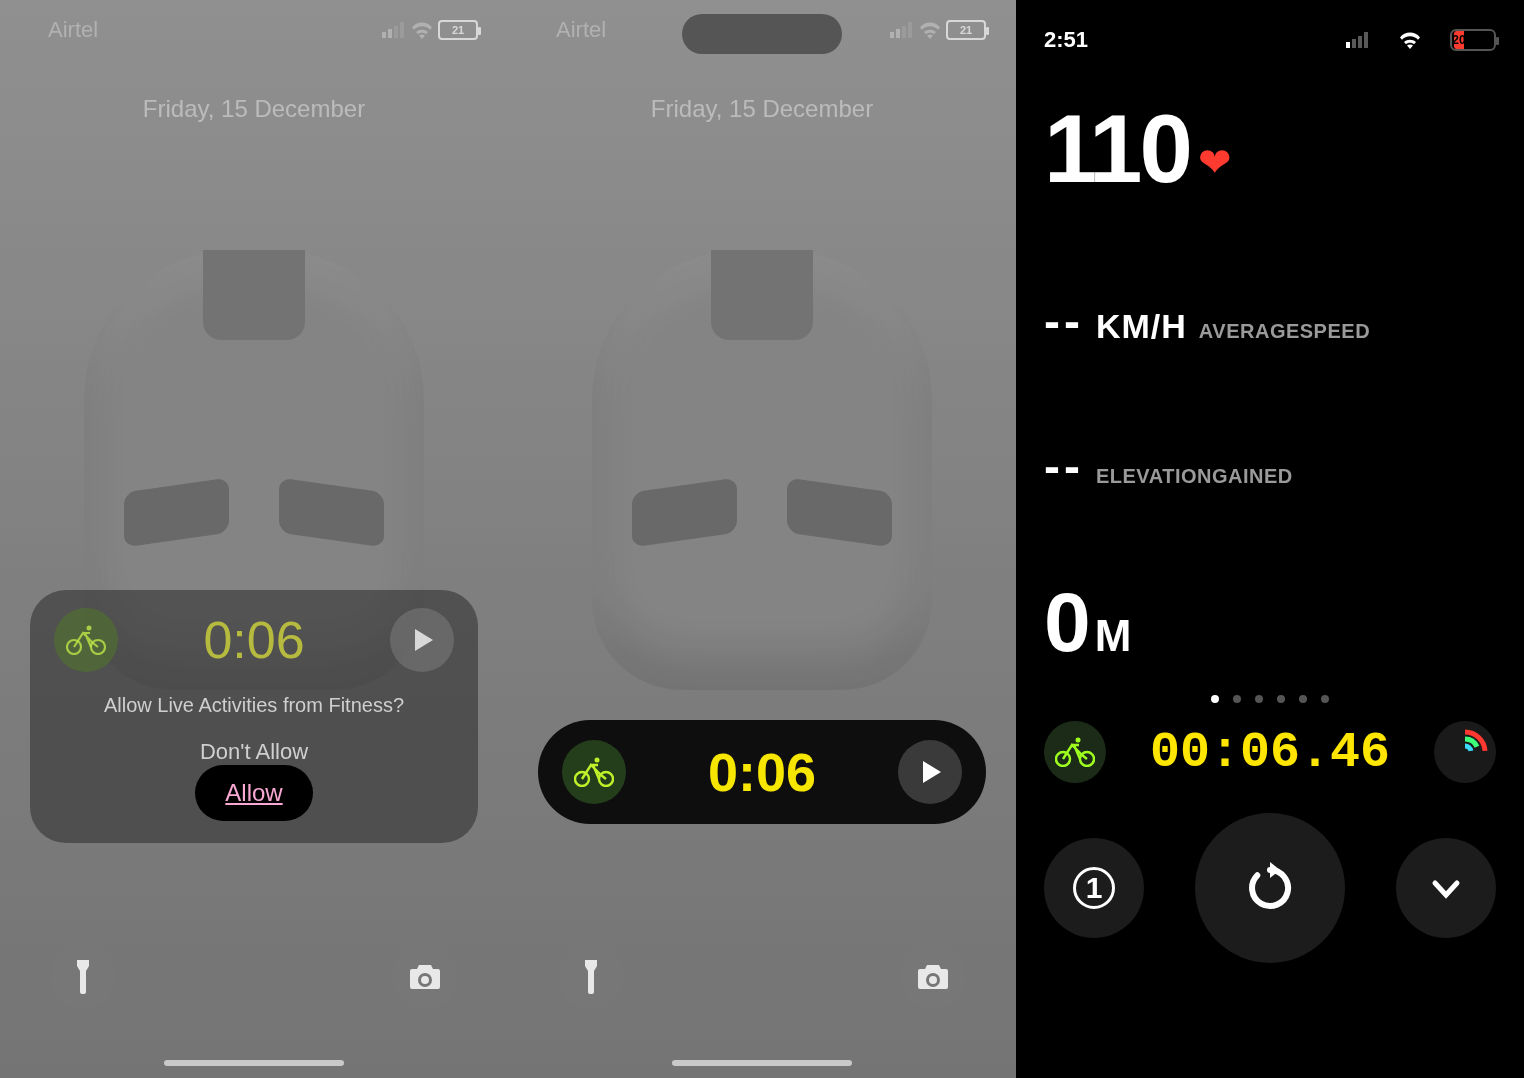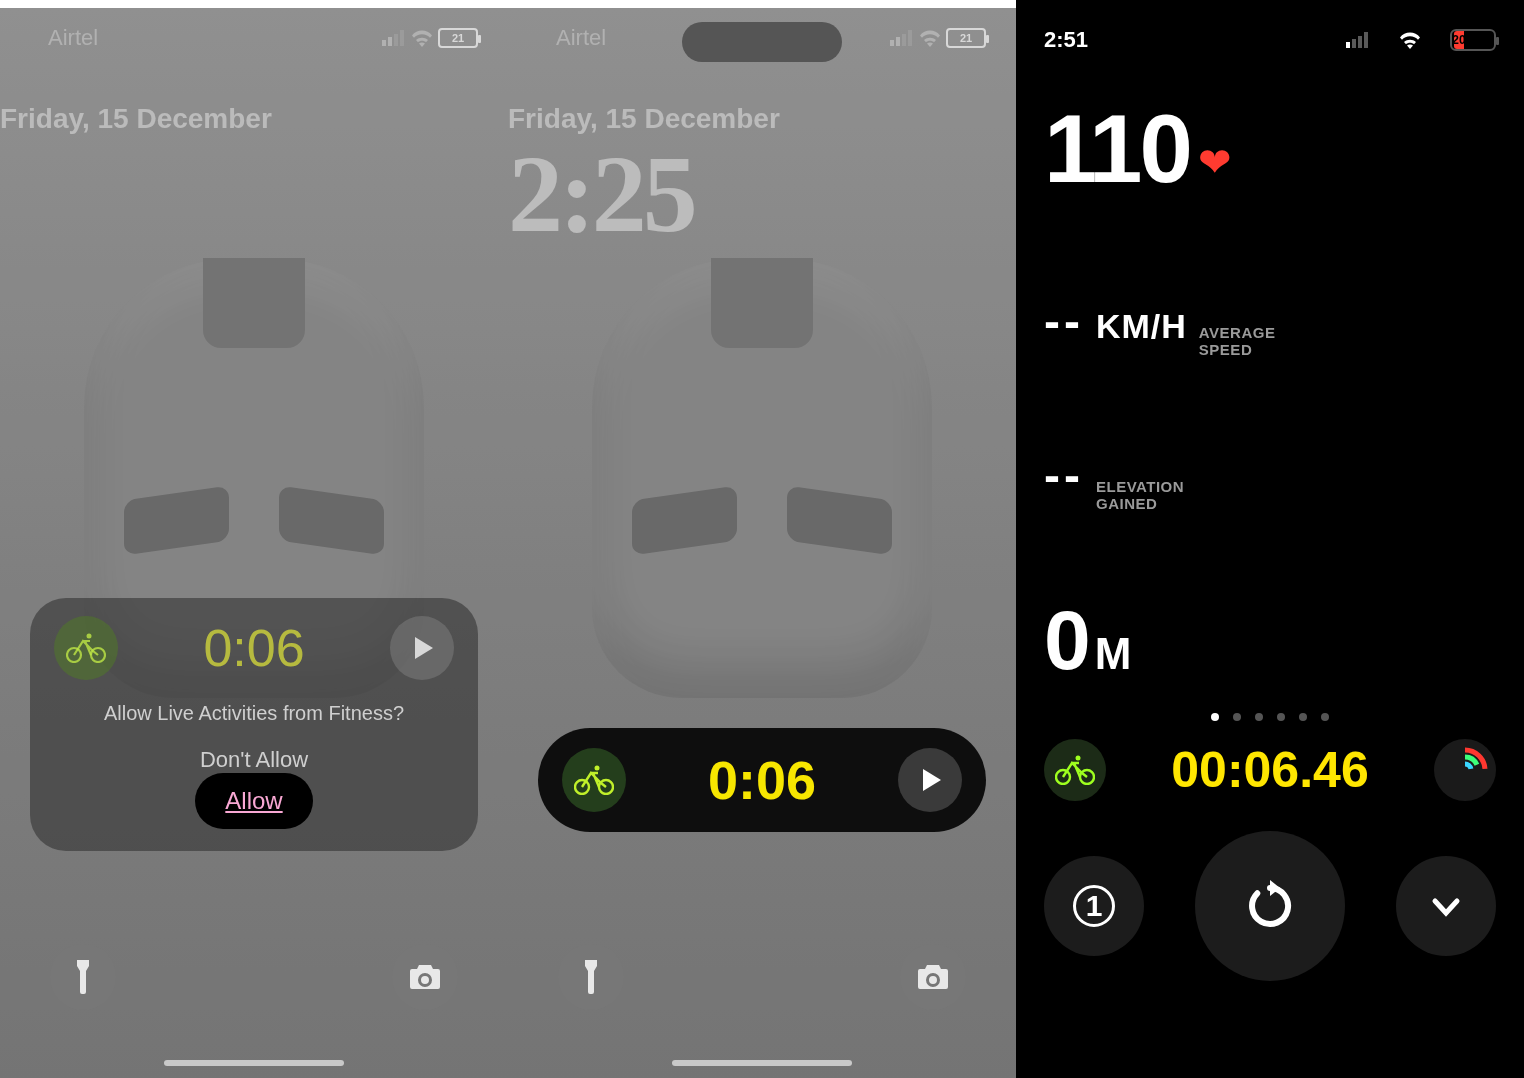--- a/index.html
+++ b/index.html
@@ -14,21 +14,21 @@
   .phone {
     position: relative;
     width: 508px;
     height: 1078px;
     overflow: hidden;
   }
   
   .lockscreen {
     position: absolute; inset: 0;
     background: linear-gradient(180deg,#b0b0b0 0%,#9a9a9a 60%,#8e8e8e 100%);
-    display: flex; flex-direction: column;  margin-top: 8px;
+    display: flex; flex-direction: column; align-items: center;
   }
   .statusbar {
     width: 100%; height: 60px;
     display: flex; justify-content: space-between; align-items: center;
     padding: 0 30px 0 48px;
     color: #d8d8d8;
     font-size: 22px;
     font-weight: 500;
   }
   .statusbar .right { display: flex; align-items: center; gap: 4px; }
@@ -60,22 +60,22 @@
     content:""; position:absolute; right:-5px; top:6px;
     width:3px;height:8px;background:#555;border-radius:1px;
   }
   .dynamic-island {
     position: absolute; top: 14px; left: 50%; transform: translateX(-50%);
     width: 160px; height: 40px; background: #555; border-radius: 22px;
   }
   .ls-date {
     margin-top: 35px;
     color: #e4e4e4;
-    font-size: 28px;
-    font-weight: 700;
+    font-size: 24px;
+    font-weight: 400;
   }
   .ls-time {
     color: #e6e6e6;
     font-size: 110px;
     font-weight: 700;
     letter-spacing: -4px;
     font-family: Georgia, "Times New Roman", serif;
     margin-top:-4px;
   }
   
@@ -187,39 +187,39 @@
     font-size:22px;font-weight:700;height:40px;
   }
   .status3 .right{display:flex;align-items:center;gap:28px;text-align:right;}
   .hr-row{display:flex;align-items:baseline;gap:8px;margin-top:34px;}
   .hr-value{font-size:96px;font-weight:700;letter-spacing:-3px;}
   .heart{color:#ff3b30;font-size:40px;position:relative;top:-6px;}
   .metric-block{margin-top:90px;}
   .metric-row{display:flex;align-items:baseline;gap:12px;}
   .dashes{font-size:48px;font-weight:800;letter-spacing:4px;}
   .unit{font-size:34px;font-weight:800;letter-spacing:1px;}
-  .label-col{display:flex;flex-direction:column;font-size:15px;font-weight:700;color:#9a9a9a;line-height:1.1;letter-spacing:0.5px;}
+  .label-col{display:flex;flex-direction:row;font-size:20px;font-weight:700;color:#9a9a9a;line-height:1.1;letter-spacing:0.5px;}
   .dist-row{margin-top:80px;display:flex;align-items:baseline;gap:4px;}
   .dist-value{font-size:84px;font-weight:700;}
   .dist-unit{font-size:44px;font-weight:700;}
   .page-dots{
     margin-top:24px;text-align:center;
     display:flex;justify-content:center;gap:14px;
   }
   .dot{width:8px;height:8px;border-radius:50%;background:#555;}
   .dot.active{background:#fff;}
   .elapsed-row{
     margin-top:18px;display:flex;align-items:center;justify-content:space-between;
   }
   .cycle-badge3{
     width:62px;height:62px;border-radius:50%;
     background:#1c2b17;display:flex;align-items:center;justify-content:center;
     color:#9eff1f;
   }
-  .elapsed{font-size:50px;font-weight:700;color:#ffe600;}
+  .elapsed{font-size:50px;font-weight:700;color:#ffe600;font-family:Liberation Mono, monospace;}
   .rings-badge{
     width:62px;height:62px;border-radius:50%;
     background:#1a1a1a;display:flex;align-items:center;justify-content:center;
   }
   .controls-row{
     margin-top:30px;display:flex;align-items:center;justify-content:space-between;
   }
   .ctrl{
     border-radius:50%;background:#1c1c1c;display:flex;align-items:center;justify-content:center;
     color:#fff;
@@ -324,21 +324,20 @@
         </span>
         <span class="wifi-icon">
           <svg width="24" height="18" viewBox="0 0 24 18">
               <path d="M12 18l-3-3.5c1.7-1.5 4.3-1.5 6 0L12 18zm-6-7c3.3-3 8.7-3 12 0l-2 2.3c-2.2-2-5.8-2-8 0L6 11zm-4-4.6C6.6-0.2 17.4-0.2 22 6.4l-2 2.3C16.5 4 7.5 4 4 8.7L2 6.4z" fill="currentColor"></path>
             </svg>
         </span>
         <span class="battery-box">21</span>
       </span>
     </div>
     <div class="ls-date">Friday, 15 December</div>
-    <div class="ls-time">2:25</div>
 
     <div class="la-pill">
       <span class="cycle-badge2">
         <svg width="40" height="30" viewBox="0 0 40 30" fill="none" stroke="currentColor" stroke-width="2.4">
             <circle cx="8" cy="22" r="7"></circle>
             <circle cx="32" cy="22" r="7"></circle>
             <path d="M8 22 L17 8 L27 18 L32 22 M17 8 L24 8 M19 8 l6 14"></path>
             <circle cx="23" cy="3" r="2.5" fill="currentColor" stroke="none"></circle>
           </svg>
       </span>

